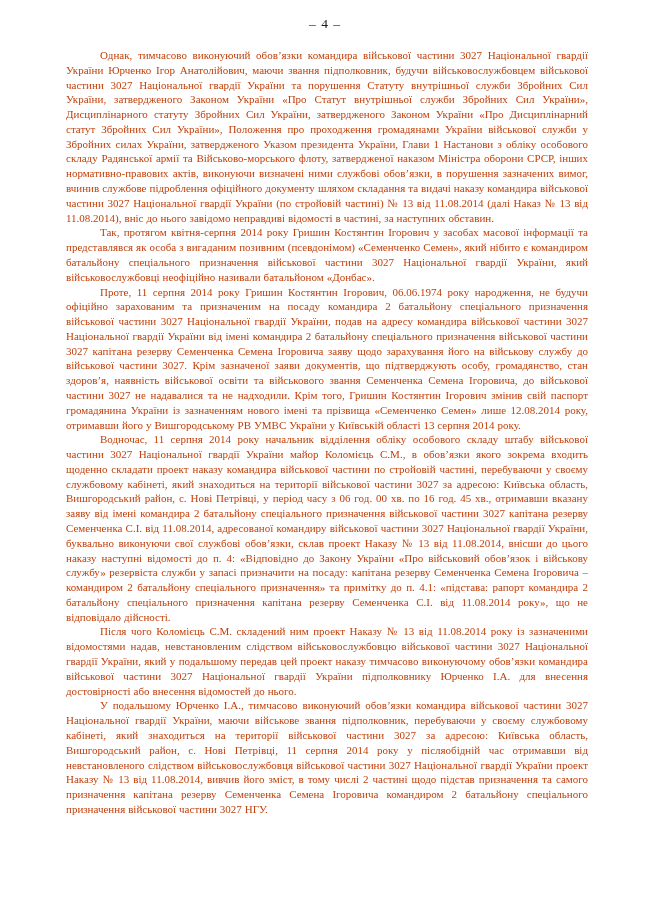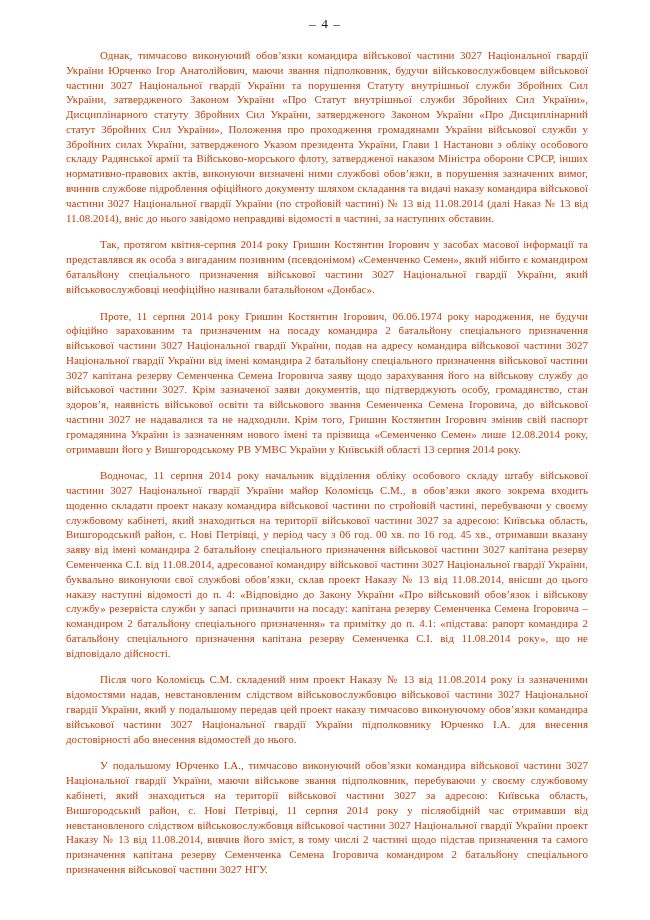--- a/index.html
+++ b/index.html
@@ -38,21 +38,21 @@
     margin: 0;
     text-indent: 34px;
     text-align: justify;
     font-size: 11px;
     line-height: 1.345;
     color: #c2410c;
     hyphens: none;
     word-spacing: 0.2px;
   }
   p.para + p.para {
-    margin-top: 12px;
+    margin-top: 0px;
   }
 </style>
 </head>
 <body>
 
 <div class="page">
   <div class="page-number">– 4 –</div>
   <div class="body-text">
     <p class="para">Однак, тимчасово виконуючий обов’язки командира військової частини 3027 Національної гвардії України Юрченко Ігор Анатолійович, маючи звання підполковник, будучи військовослужбовцем військової частини 3027 Національної гвардії України та порушення Статуту внутрішньої служби Збройних Сил України, затвердженого Законом України «Про Статут внутрішньої служби Збройних Сил України», Дисциплінарного статуту Збройних Сил України, затвердженого Законом України «Про Дисциплінарний статут Збройних Сил України», Положення про проходження громадянами України військової служби у Збройних силах України, затвердженого Указом президента України, Глави 1 Настанови з обліку особового складу Радянської армії та Військово-морського флоту, затвердженої наказом Міністра оборони СРСР, інших нормативно-правових актів, виконуючи визначені ними службові обов’язки, в порушення зазначених вимог, вчинив службове підроблення офіційного документу шляхом складання та видачі наказу командира військової частини 3027 Національної гвардії України (по стройовій частині) № 13 від 11.08.2014 (далі Наказ № 13 від 11.08.2014), вніс до нього завідомо неправдиві відомості в частині, за наступних обставин.</p>
     <p class="para">Так, протягом квітня-серпня 2014 року Гришин Костянтин Ігорович у засобах масової інформації та представлявся як особа з вигаданим позивним (псевдонімом) «Семенченко Семен», який нібито є командиром батальйону спеціального призначення військової частини 3027 Національної гвардії України, який військовослужбовці неофіційно називали батальйоном «Донбас».</p>

